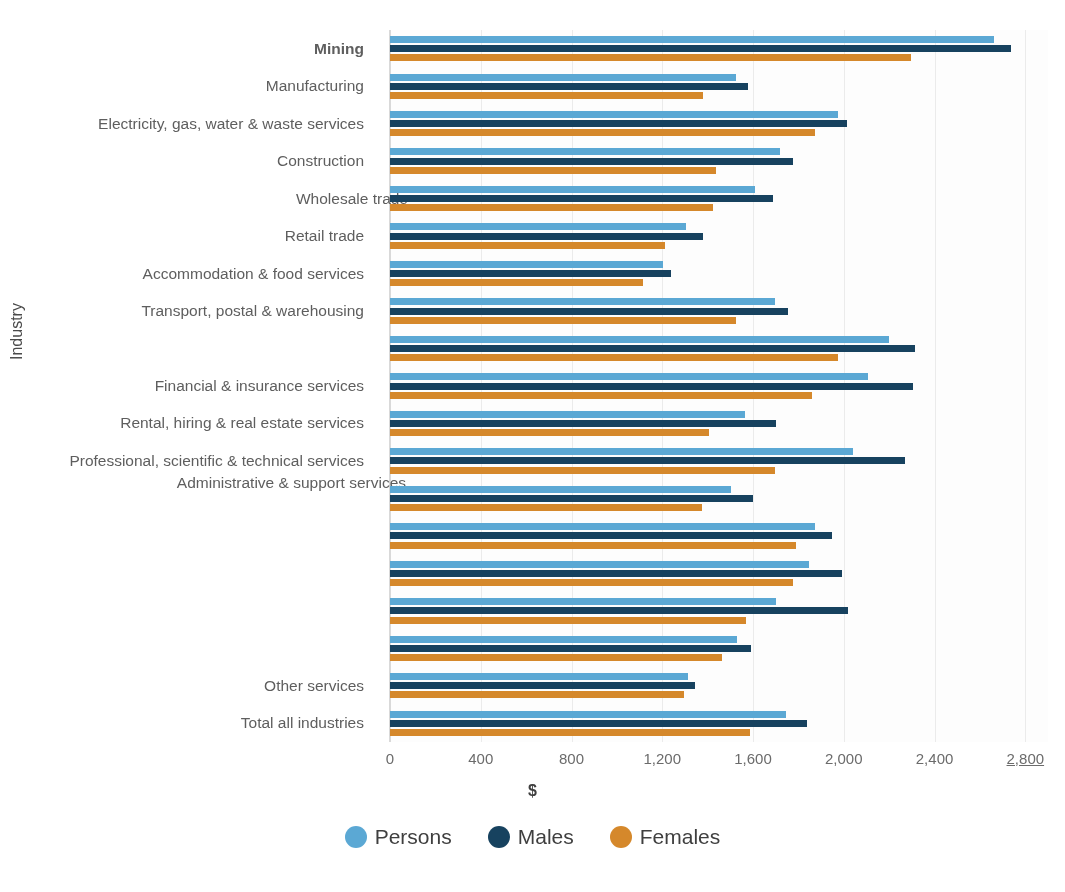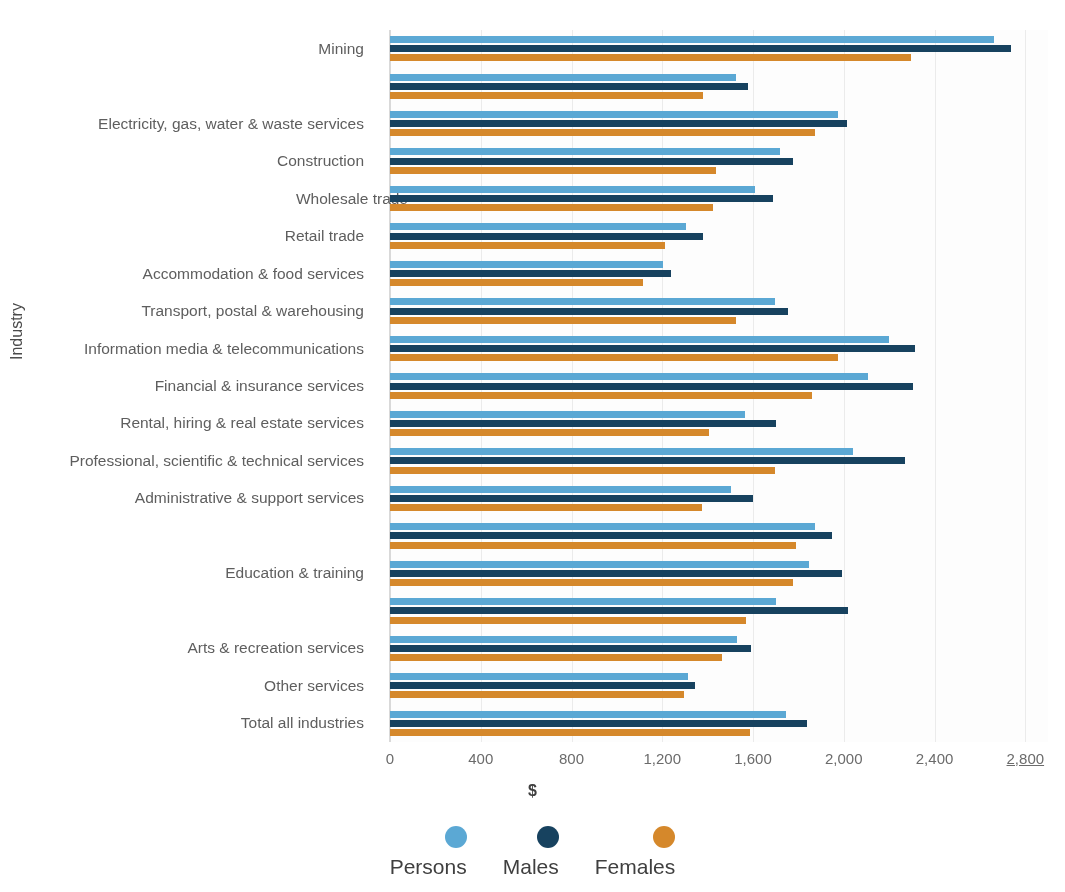--- a/index.html
+++ b/index.html
@@ -73,21 +73,21 @@
     position:absolute;left:0;top:782px;width:1065px;
     text-align:center;
     font-size:16px;font-weight:bold;color:#3f3f3f;
   }
 
   
   #legend{
     position:absolute;left:0;top:826px;width:1065px;
     display:flex;justify-content:center;align-items:center;gap:36px;
   }
-  .legend-item{display:flex;align-items:flex-end;gap:8px;flex-direction:column;}
+  .legend-item{display:flex;align-items:flex-start;gap:8px;}
   .legend-dot{width:22px;height:22px;border-radius:50%;display:block;}
   .legend-label{font-size:21px;color:#3f3f3f;line-height:1;}
 </style>
 </head>
 <body>
 
 <div id="chart-root">
 
   <div class="plot-bg"></div>
   <div id="gridlines">
@@ -95,34 +95,32 @@
       <div class="gridline" style="left: 571.517px;"></div>
       <div class="gridline" style="left: 662.276px;"></div>
       <div class="gridline" style="left: 753.034px;"></div>
       <div class="gridline" style="left: 843.793px;"></div>
       <div class="gridline" style="left: 934.552px;"></div>
       <div class="gridline" style="left: 1025.31px;"></div>
     </div>
   <div class="axis-line-y"></div>
 
   <div id="ylabels">
-      <div class="ycat" style="top: 10.7368px;">Mining</div>
+      <div class="ycat" style="top: 10.7368px; font-weight: bold;">Mining</div>
+      <div class="ycat" style="top: 48.2105px;">Manufacturing</div>
       <div class="ycat" style="top: 85.6842px;">Electricity, gas, water &amp; waste services</div>
       <div class="ycat" style="top: 123.158px;">Construction</div>
       <div class="ycat" style="top: 160.632px; padding-left: 44px;">Wholesale trade</div>
       <div class="ycat" style="top: 198.105px;">Retail trade</div>
       <div class="ycat" style="top: 235.579px;">Accommodation &amp; food services</div>
       <div class="ycat" style="top: 273.053px;">Transport, postal &amp; warehousing</div>
-      <div class="ycat" style="top: 310.526px;">Information media &amp; telecommunications</div>
       <div class="ycat" style="top: 348px;">Financial &amp; insurance services</div>
       <div class="ycat" style="top: 385.474px;">Rental, hiring &amp; real estate services</div>
       <div class="ycat" style="top: 422.947px;">Professional, scientific &amp; technical services</div>
-      <div class="ycat" style="top: 460px;">Administrative &amp; support services</div>
-      <div class="ycat" style="top: 535.368px;">Education &amp; training</div>
-      <div class="ycat" style="top: 610.316px;">Arts &amp; recreation services</div>
+      <div class="ycat" style="top: 445px; padding-left: 42px;">Administrative &amp; support services</div>
       <div class="ycat" style="top: 647.789px;">Other services</div>
       <div class="ycat" style="top: 685.263px;">Total all industries</div>
     </div>
 
   <div class="axis-title-y">Industry</div>
 
   <div id="bars">
       <div class="bar persons" title="Mining — Persons: 2660" style="top: 6.03684px; width: 603.545px; background: rgb(91, 168, 212);"></div>
       <div class="bar males" title="Mining — Males: 2735" style="top: 15.2368px; width: 620.562px; background: rgb(23, 66, 95);"></div>
       <div class="bar females" title="Mining — Females: 2295" style="top: 24.4368px; width: 520.728px; background: rgb(213, 136, 43);"></div>

